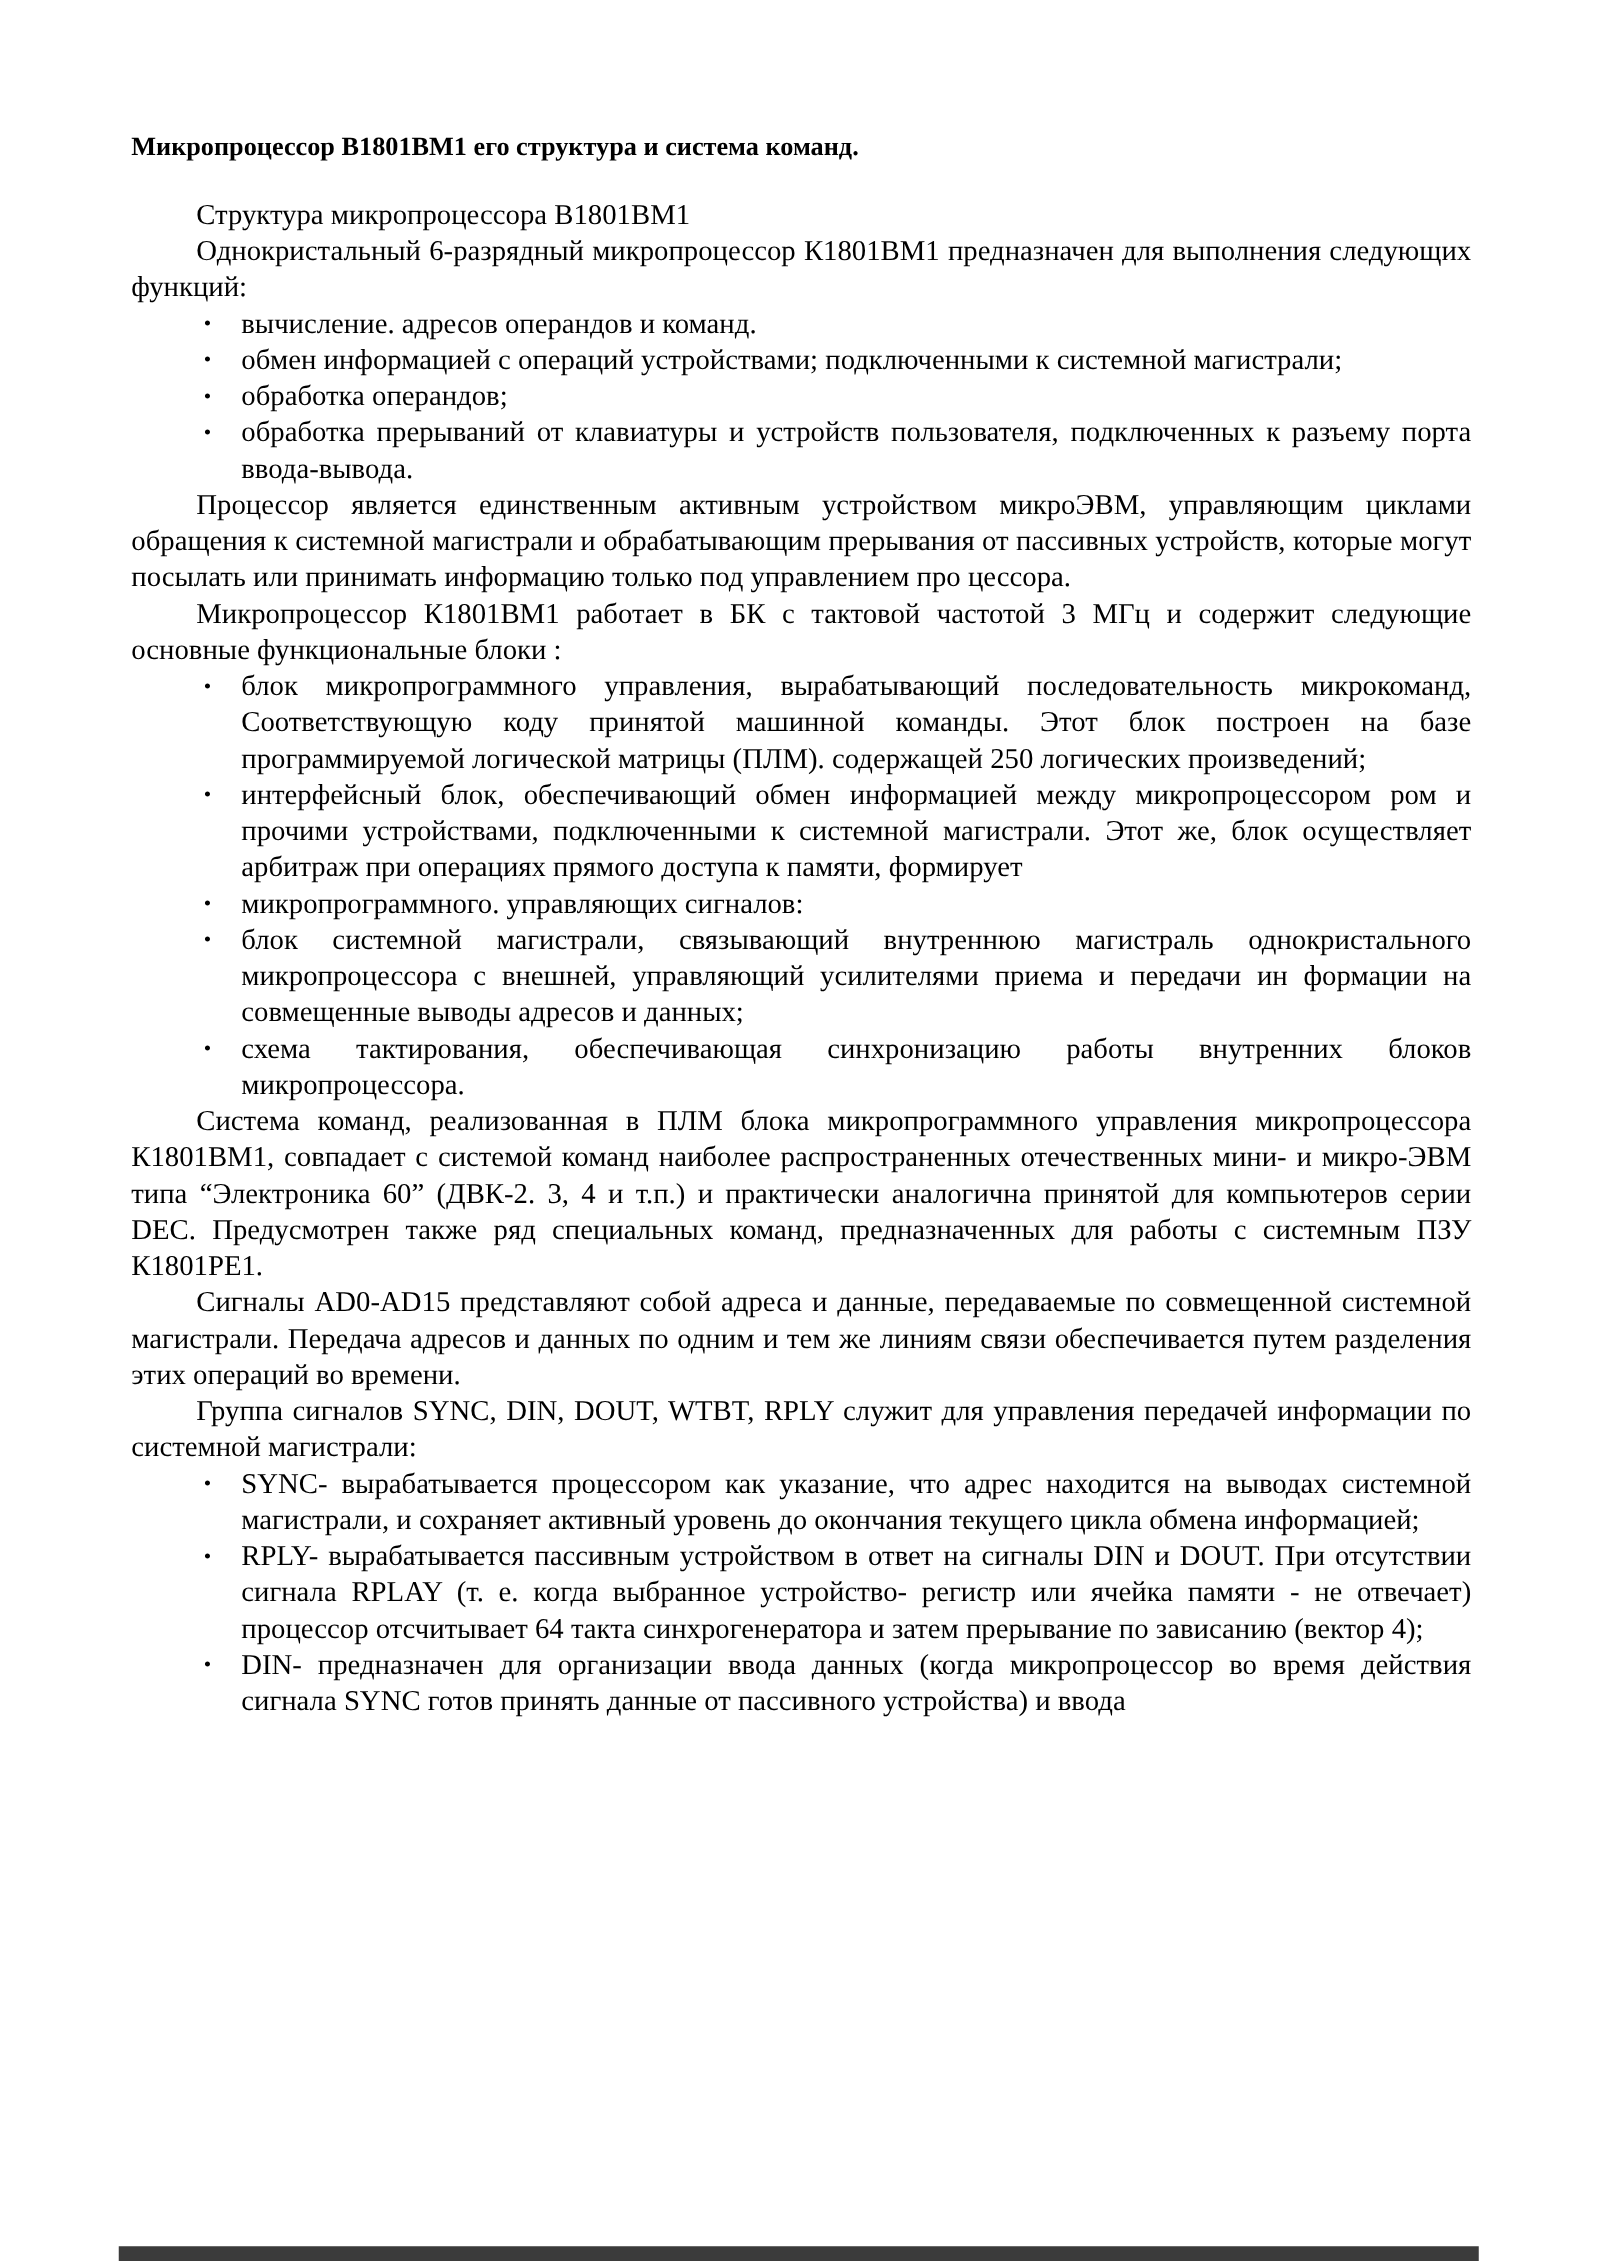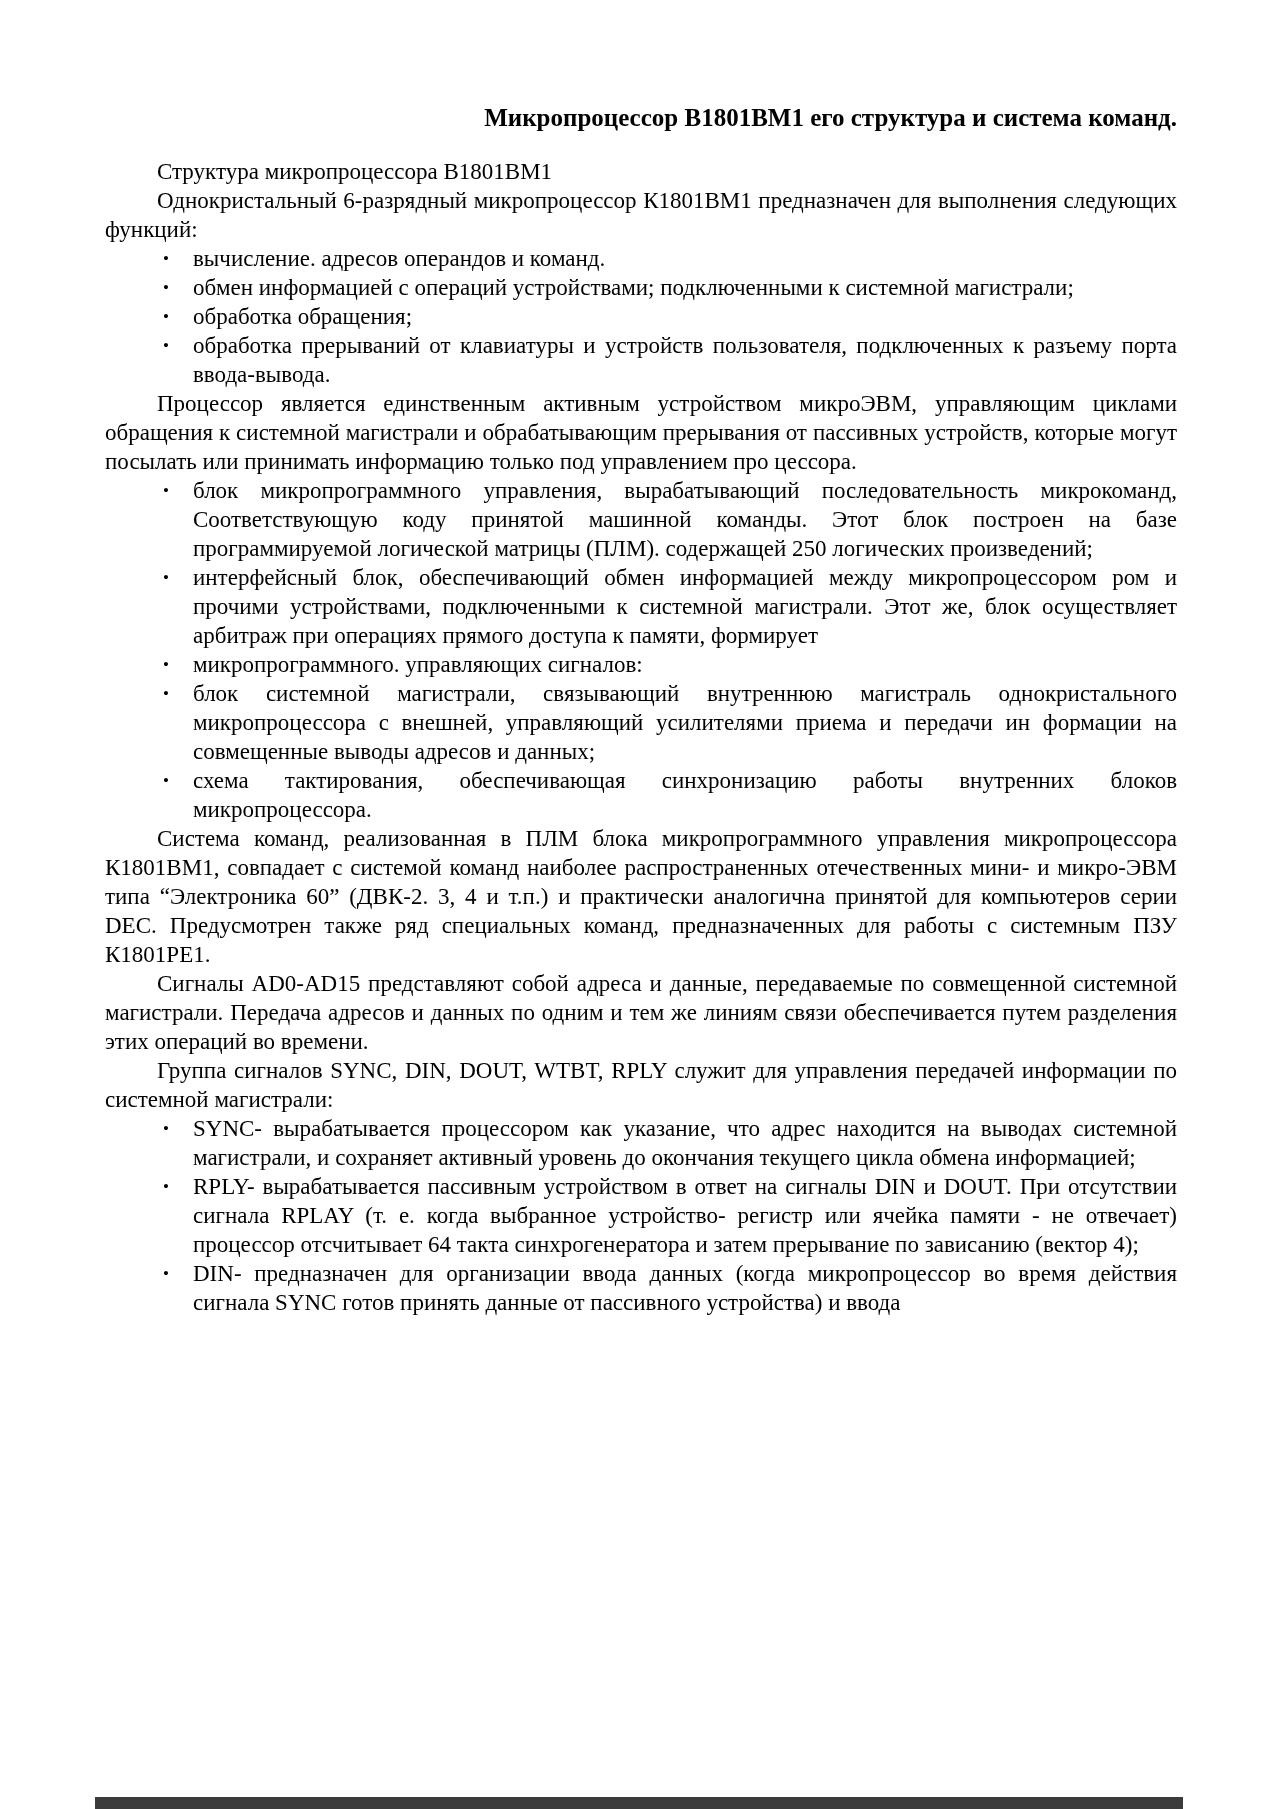--- a/index.html
+++ b/index.html
@@ -14,23 +14,23 @@
   }
   .page {
     position: absolute;
     top: 0; left: 0;
     width: 1280px;
     height: 1809px;
     padding: 103px 103px 0 105px;
     background: #ffffff;
   }
   .doc-title {
-    font-size: 25px;
+    font-size: 21px;
     font-weight: bold;
-    text-align: right;
+    text-align: left;
     line-height: 29px;
     margin-bottom: 25px;
   }
   p.para {
     font-size: 23px;
     line-height: 29px;
     text-align: justify;
     text-indent: 52px;
   }
   ul.bullets {
@@ -68,26 +68,27 @@
 
   <h1 class="doc-title">Микропроцессор В1801ВМ1 его структура и система команд.</h1>
 
   <p class="para">Структура микропроцессора В1801ВМ1</p>
 
   <p class="para">Однокристальный 6-разрядный микропроцессор К1801ВМ1 предназначен для выполнения следующих функций:</p>
 
   <ul class="bullets">
     <li>вычисление. адресов операндов и команд.</li>
     <li>обмен информацией с операций устройствами; подключенными к системной магистрали;</li>
-    <li>обработка обращения;</li>
+    <li>обработка операндов;</li>
     <li>обработка прерываний от клавиатуры и устройств пользователя, подключенных к разъему порта ввода-вывода.</li>
   </ul>
 
   <p class="para">Процессор является единственным активным устройством микроЭВМ, управляющим циклами обращения к системной магистрали и обрабатывающим прерывания от пассивных устройств, которые могут посылать или принимать информацию только под управлением про цессора.</p>
 
+  <p class="para">Микропроцессор К1801ВМ1 работает в БК с тактовой частотой 3 МГц и содержит следующие основные функциональные блоки :</p>
 
   <ul class="bullets">
     <li>блок микропрограммного управления, вырабатывающий последовательность микрокоманд, Соответствующую коду принятой машинной команды. Этот блок построен на базе программируемой логической матрицы (ПЛМ). содержащей 250 логических произведений;</li>
     <li>интерфейсный блок, обеспечивающий обмен информацией между микропроцессором ром и прочими устройствами, подключенными к системной магистрали. Этот же, блок осуществляет арбитраж при операциях прямого доступа к памяти, формирует</li>
     <li>микропрограммного. управляющих сигналов:</li>
     <li>блок системной магистрали, связывающий внутреннюю магистраль однокристального микропроцессора с внешней, управляющий усилителями приема и передачи ин формации на совмещенные выводы адресов и данных;</li>
     <li>схема тактирования, обеспечивающая синхронизацию работы внутренних блоков микропроцессора.</li>
   </ul>
 
   <p class="para">Система команд, реализованная в ПЛМ блока микропрограммного управления микропроцессора К1801ВМ1, совпадает с системой команд наиболее распространенных отечественных мини- и микро-ЭВМ типа “Электроника 60” (ДВК-2. 3, 4 и т.п.) и практически аналогична принятой для компьютеров серии DEC. Предусмотрен также ряд специальных команд, предназначенных для работы с системным ПЗУ К1801РЕ1.</p>

